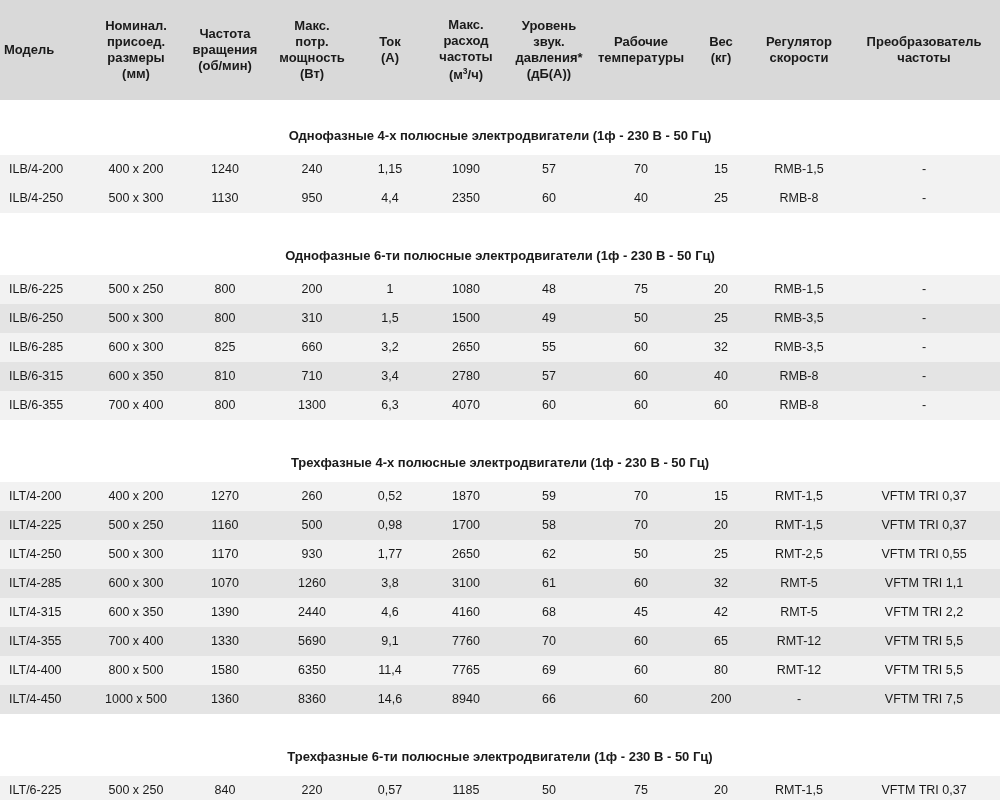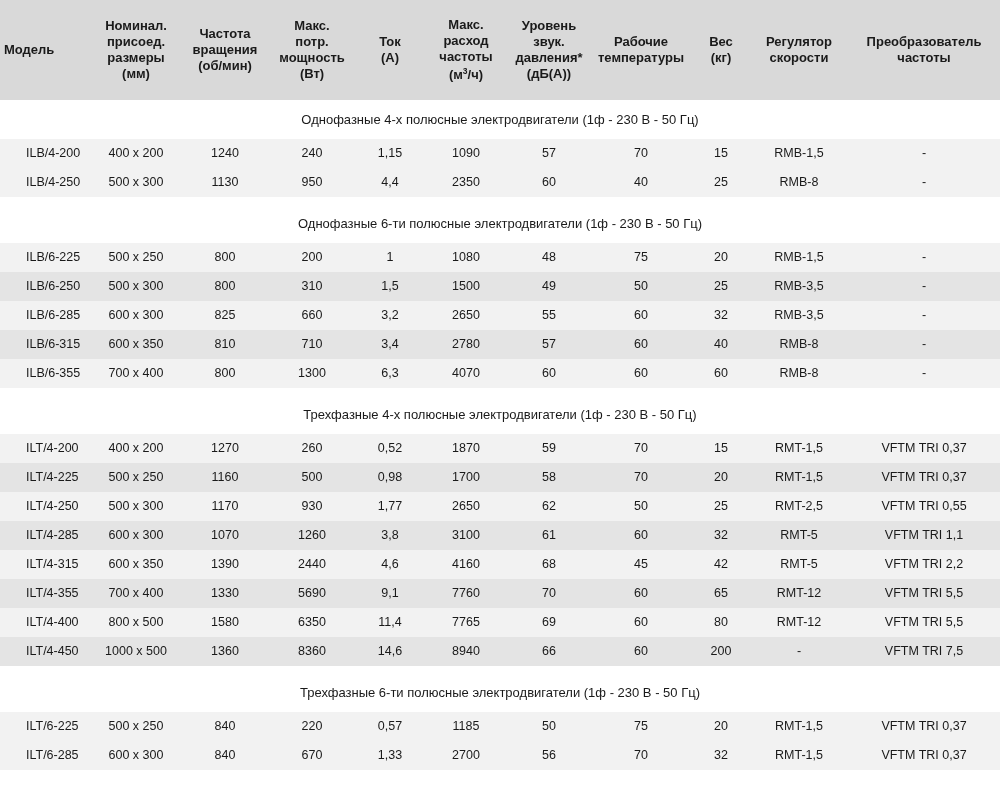--- a/index.html
+++ b/index.html
@@ -54,28 +54,28 @@
   tbody td {
     text-align: center;
     vertical-align: middle;
     padding: 4px 3px;
     line-height: 1.2;
     border: 0;
     height: 21px;
   }
   tr.row-light td { background: #f2f2f2; }
   tr.row-dark td  { background: #e4e4e4; }
-  tr.row-light td.model, tr.row-dark td.model { text-align: left; padding-left: 26px; }
+  tr.row-light td.model, tr.row-dark td.model { text-align: left; padding-left: 9px; }
 
   tr.section td {
     background: #ffffff;
-    font-weight: normal;
+    font-weight: bold;
     font-size: 13px;
     text-align: center;
-    padding: 7px 4px 6px 4px;
+    padding: 23px 4px 6px 4px;
     height: 26px;
   }
   tr.spacer td {
     background: #ffffff;
     height: 7px;
     padding: 0;
     font-size: 0;
     line-height: 0;
   }
   sup { font-size: 8.5px; vertical-align: super; }

